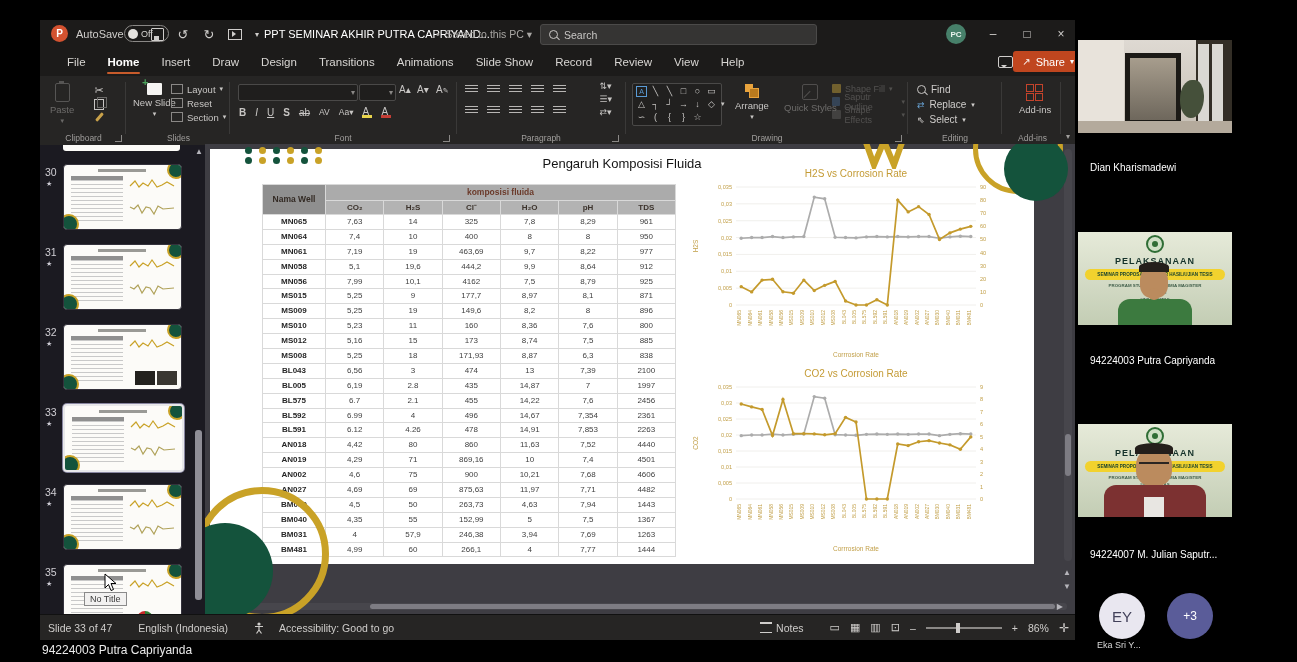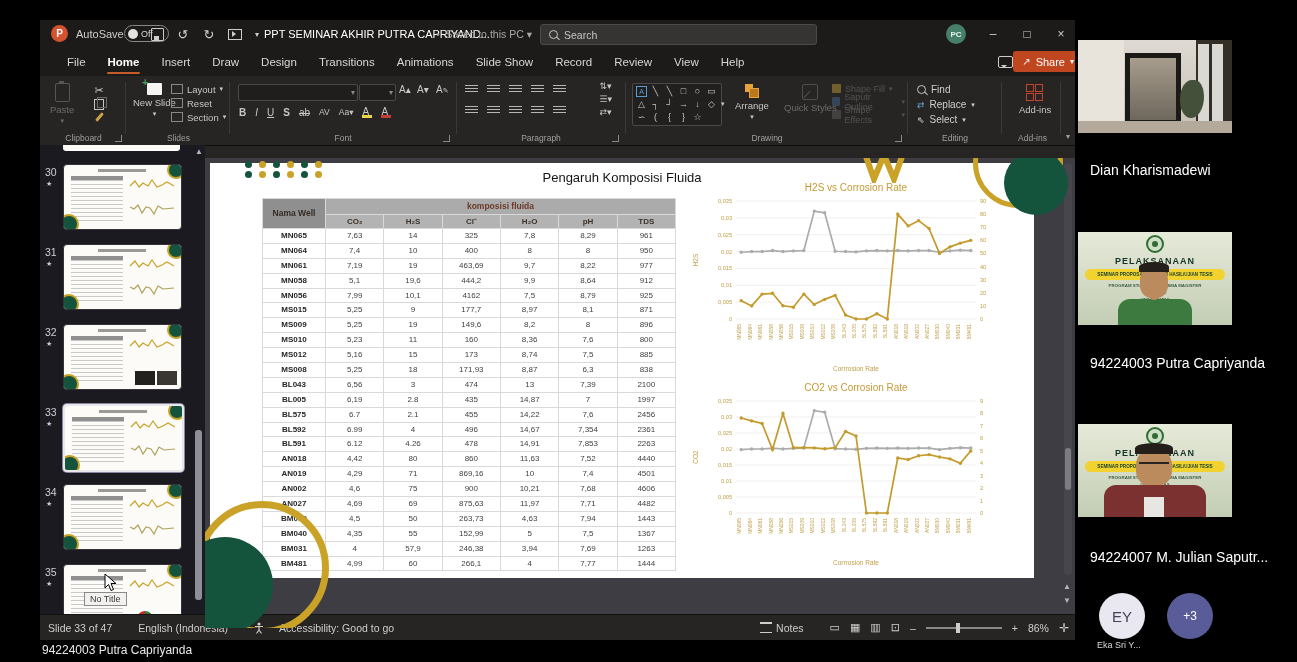--- a/index.html
+++ b/index.html
@@ -93,21 +93,21 @@
   .m-photo2{right:4px;background:#3a3732;}
   .m-pie{position:absolute;right:28px;bottom:2px;width:16px;height:16px;border-radius:50%;
          background:conic-gradient(#2e7d32 0 25%,#f3c216 25% 50%,#1565c0 50% 75%,#c62828 75% 100%);}
   .tscroll{position:absolute;right:3px;top:0;width:7px;height:470px;}
   .tscroll .thumb{position:absolute;left:0;width:7px;background:#8f8e96;border-radius:3px;}
   .tool-tip{position:absolute;left:44px;top:447px;background:#f2f1f0;border:1px solid #8a8a8a;color:#3a3a3a;
             font-size:9px;padding:1px 5px;z-index:30;}
   .cursor{position:absolute;left:64px;top:428px;z-index:31;}
 
   
-  .canvas{position:absolute;left:165px;top:138px;width:870px;height:470px;background:#3e3d43;overflow:hidden;}
+  .canvas{position:absolute;left:165px;top:124px;width:870px;height:470px;background:#3e3d43;overflow:hidden;}
   .slide{position:absolute;left:5px;top:5px;width:824px;height:415px;background:#fff;}
   .slide-title{position:absolute;left:5px;top:12px;width:824px;text-align:center;color:#141414;font-size:13px;}
   .dotrow{position:absolute;left:40px;display:flex;gap:7px;}
   .dot{width:7px;height:7px;border-radius:50%;}
   .deco{position:absolute;border-radius:50%;}
 
   
   .ftable{position:absolute;left:57px;top:40px;width:414px;border-collapse:collapse;font-size:8px;color:#3f3f3f;
           table-layout:fixed;z-index:2;}
   .ftable th,.ftable td{border:1px solid #d9d9d9;padding:0;text-align:center;line-height:1;}
@@ -137,21 +137,21 @@
   .sb-left{display:flex;align-items:flex-end;gap:26px;padding-left:8px;}
   .sb-right{position:absolute;right:6px;display:flex;align-items:center;gap:10px;}
   .viewic{font-size:11px;color:#cfcdcb;}
   .zoomtrack{width:76px;height:2px;background:#8a8886;position:relative;}
   .zoomthumb{position:absolute;left:30px;top:-4px;width:4px;height:10px;background:#cfcdcb;}
   .acc-ic{display:inline-block;}
 
   
   .meet{position:absolute;left:1075px;top:0;width:222px;height:662px;background:#000;}
   .vid{position:absolute;left:3px;width:154px;height:93px;overflow:hidden;background:#222;}
-  .vname{position:absolute;left:15px;color:#fff;font-size:14px;}
+  .vname{position:absolute;left:15px;color:#fff;font-size:10px;}
   .avatar{position:absolute;width:46px;height:46px;border-radius:50%;display:flex;align-items:center;justify-content:center;}
   .av-ey{left:24px;top:593px;background:#e9e7f0;color:#42415a;font-size:15px;}
   .av-plus{left:92px;top:593px;background:#5a5c99;color:#fff;font-size:12px;}
   .av-caption{position:absolute;left:22px;top:640px;color:#d8d8d8;font-size:9px;}
 
   
   .room{background:linear-gradient(#ded9d2,#c6bfb4);}
   .room .wall{position:absolute;left:0;top:0;width:46px;height:100%;background:#e8e3db;}
   .room .mirror{position:absolute;left:47px;top:13px;width:56px;height:72px;background:#1c1a16;}
   .room .mirror-in{position:absolute;left:5px;top:5px;width:46px;height:62px;background:linear-gradient(#a79d8d,#6e675c);}

